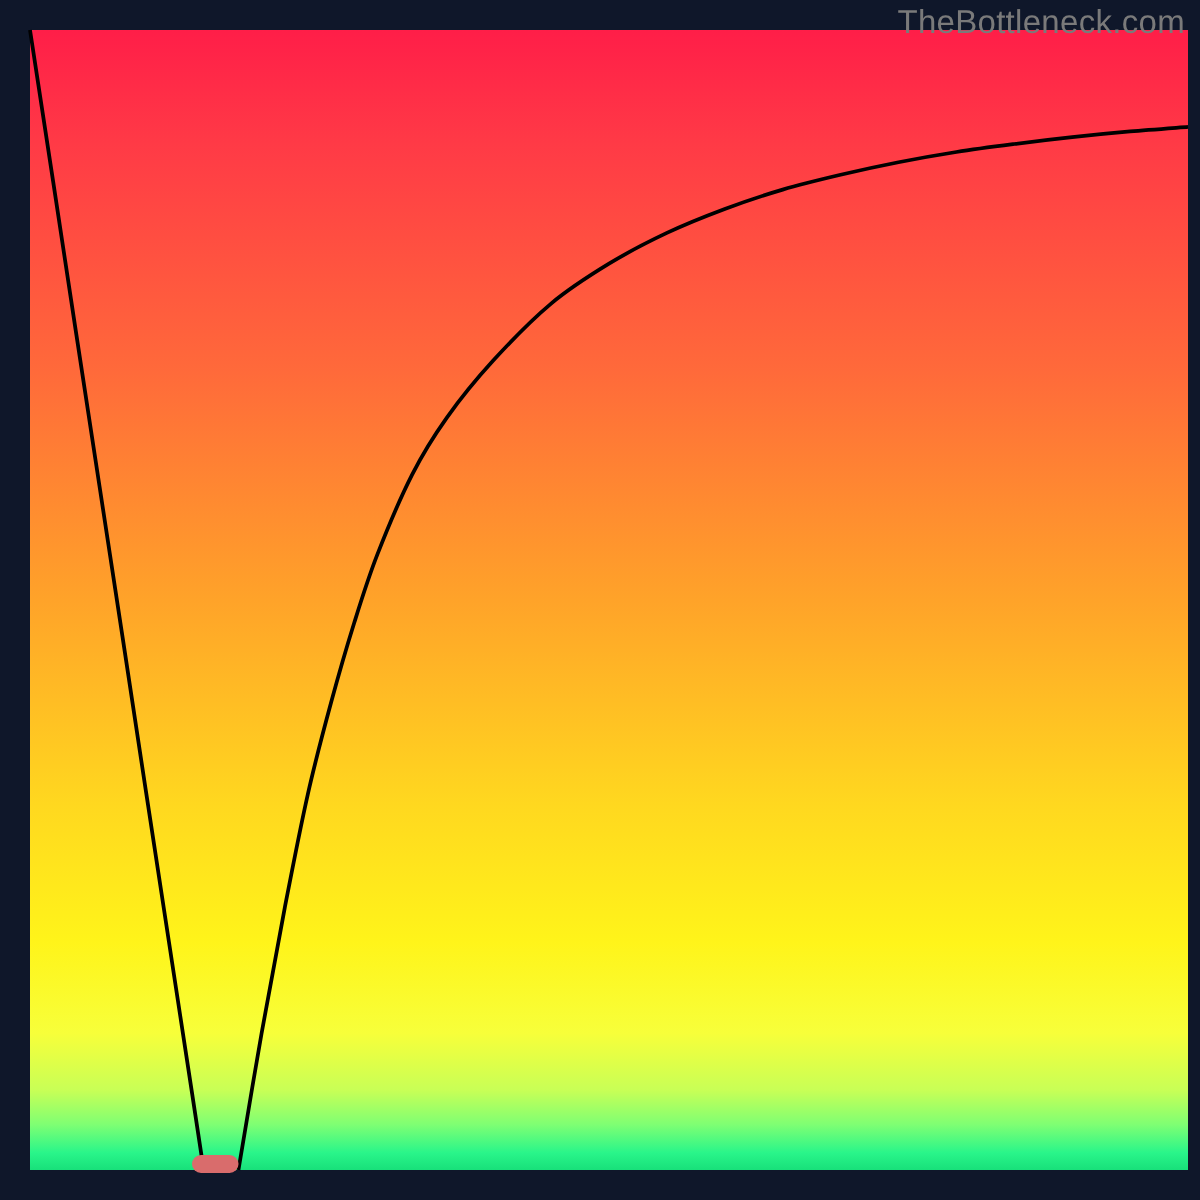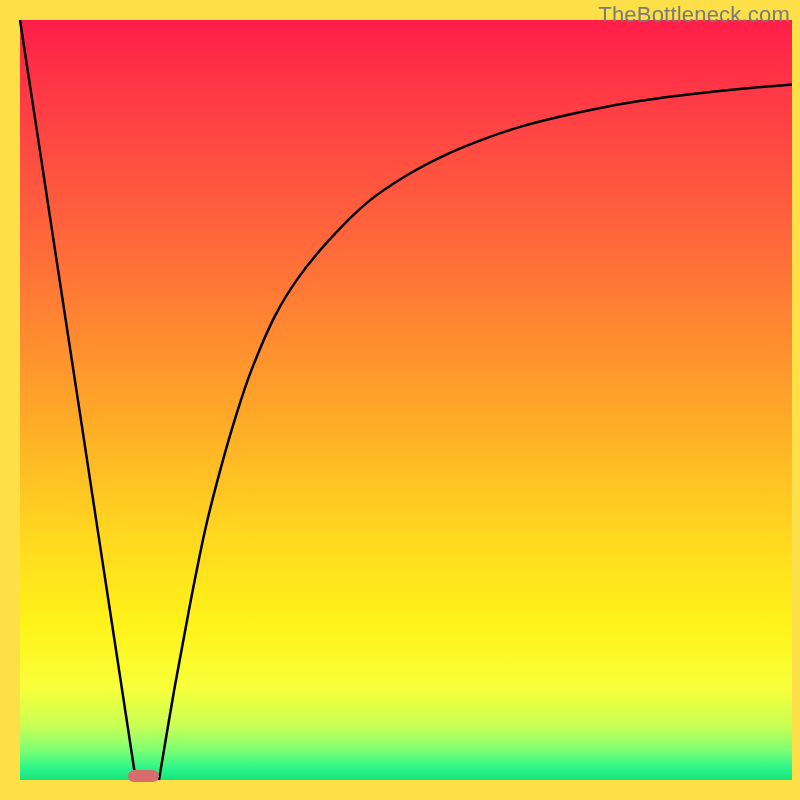--- a/index.html
+++ b/index.html
@@ -8,21 +8,21 @@
     width: 800px;
     height: 800px;
     background: #000;
     font-family: Arial, Helvetica, sans-serif;
     overflow: hidden;
   }
   .frame {
     position: relative;
     width: 800px;
     height: 800px;
-    background: #fde047;
+    background: #0f172a;
   }
   .plot {
     position: absolute;
     
     left: 20px;
     top: 20px;
     width: 772px;   
     height: 760px;  
     
     background: linear-gradient(

